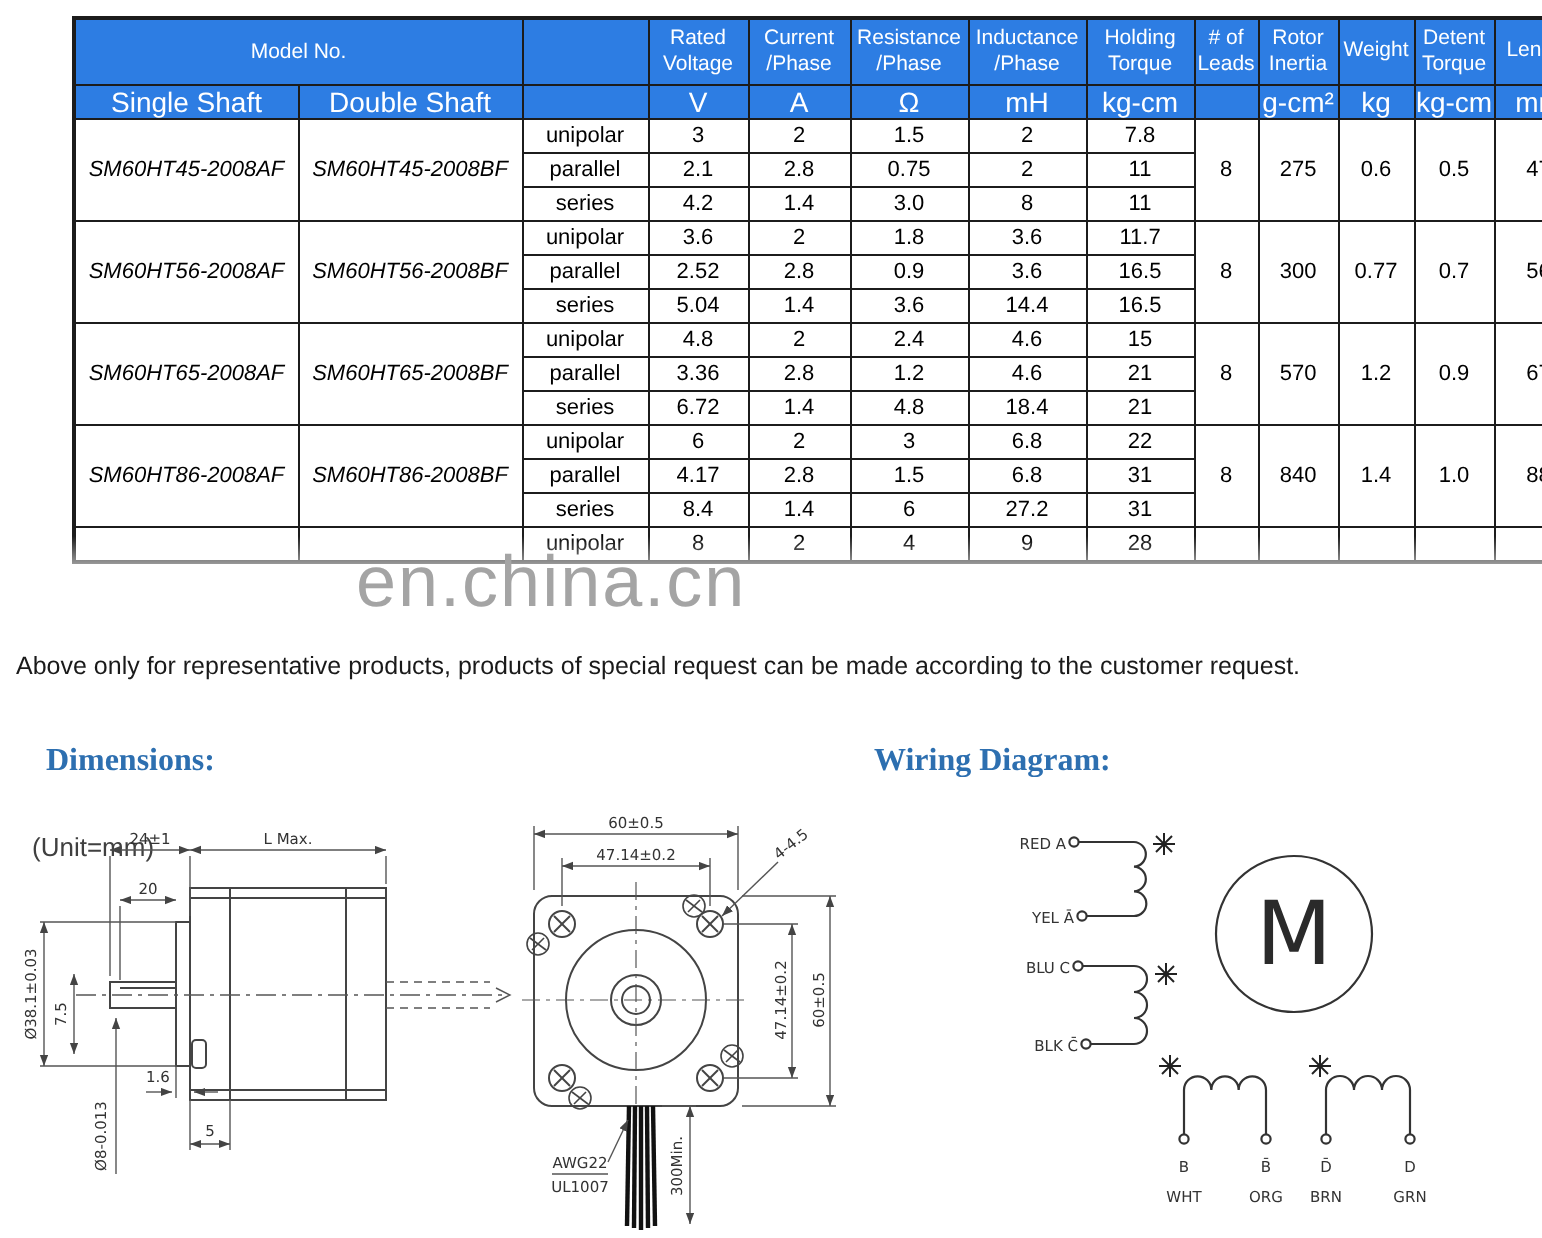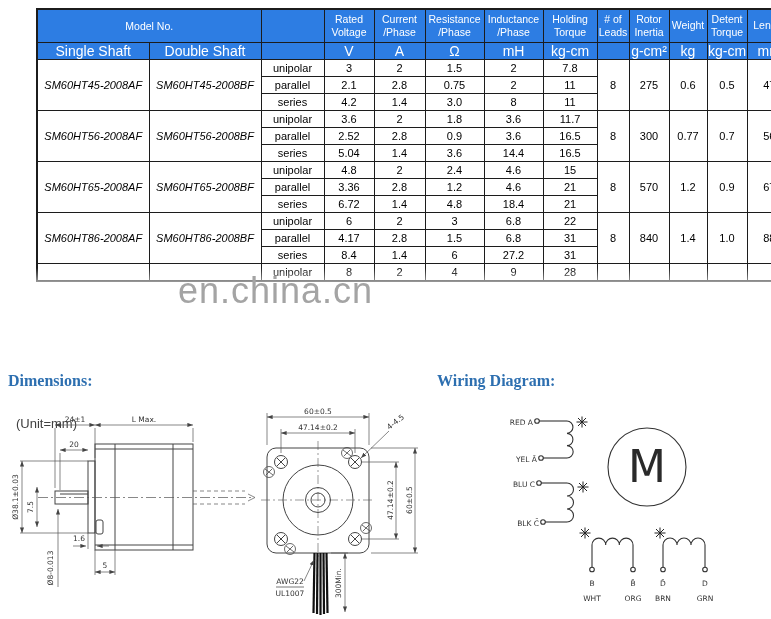--- a/index.html
+++ b/index.html
@@ -20,21 +20,21 @@
   tr.partial td{border-bottom:none;}
   
   .fade{position:absolute;left:0;top:268px;width:771px;height:54px;z-index:5;
         background:linear-gradient(to bottom,rgba(255,255,255,0) 0%,rgba(255,255,255,.95) 45%,#fff 70%,#fff 100%);}
   .watermark{position:absolute;left:178px;top:270px;z-index:6;font-size:36px;
         color:#a4a4a4;letter-spacing:1px;text-align:center;}
   
   .note{position:absolute;left:8px;top:326px;font-size:12.5px;color:#1a1a1a;}
   .sect{position:absolute;font-family:"Liberation Serif",serif;font-weight:bold;
         font-size:16px;color:#2d6fb0;}
-  .sect.dim{left:8px;top:372px;}
+  .sect.dim{left:23px;top:372px;}
   .sect.wir{left:437px;top:372px;}
   .unitnote{position:absolute;left:16px;top:394px;font-size:13px;color:#404040;margin-top:22px;}
   
   .drw{position:absolute;}
   .drw svg text{font-family:"DejaVu Sans",sans-serif;font-size:7.5px;fill:#333;}
   .drw svg text.motor{font-size:44px;fill:#2a2a2a;}
 </style>
 </head>
 <body>
 
@@ -261,20 +261,21 @@
         <td></td>
         <td></td>
       </tr>
     </tbody>
   </table>
   </div>
 
   <div class="fade"></div>
   <div class="watermark">en.china.cn</div>
 
+  <div class="note">Above only for representative products, products of special request can be made according to the customer request.</div>
 
   <div class="sect dim">Dimensions:</div>
   <div class="unitnote">(Unit=mm)</div>
   <div class="sect wir">Wiring Diagram:</div>
 
   <div class="drw" style="left:5px;top:402px;">
     <svg width="255" height="214" viewBox="0 0 255 214">
       <defs>
         <marker id="ar1" markerWidth="9" markerHeight="8" refX="8" refY="3" orient="auto-start-reverse">
           <path d="M0,0 L8,3 L0,6 z" fill="#444"></path>

